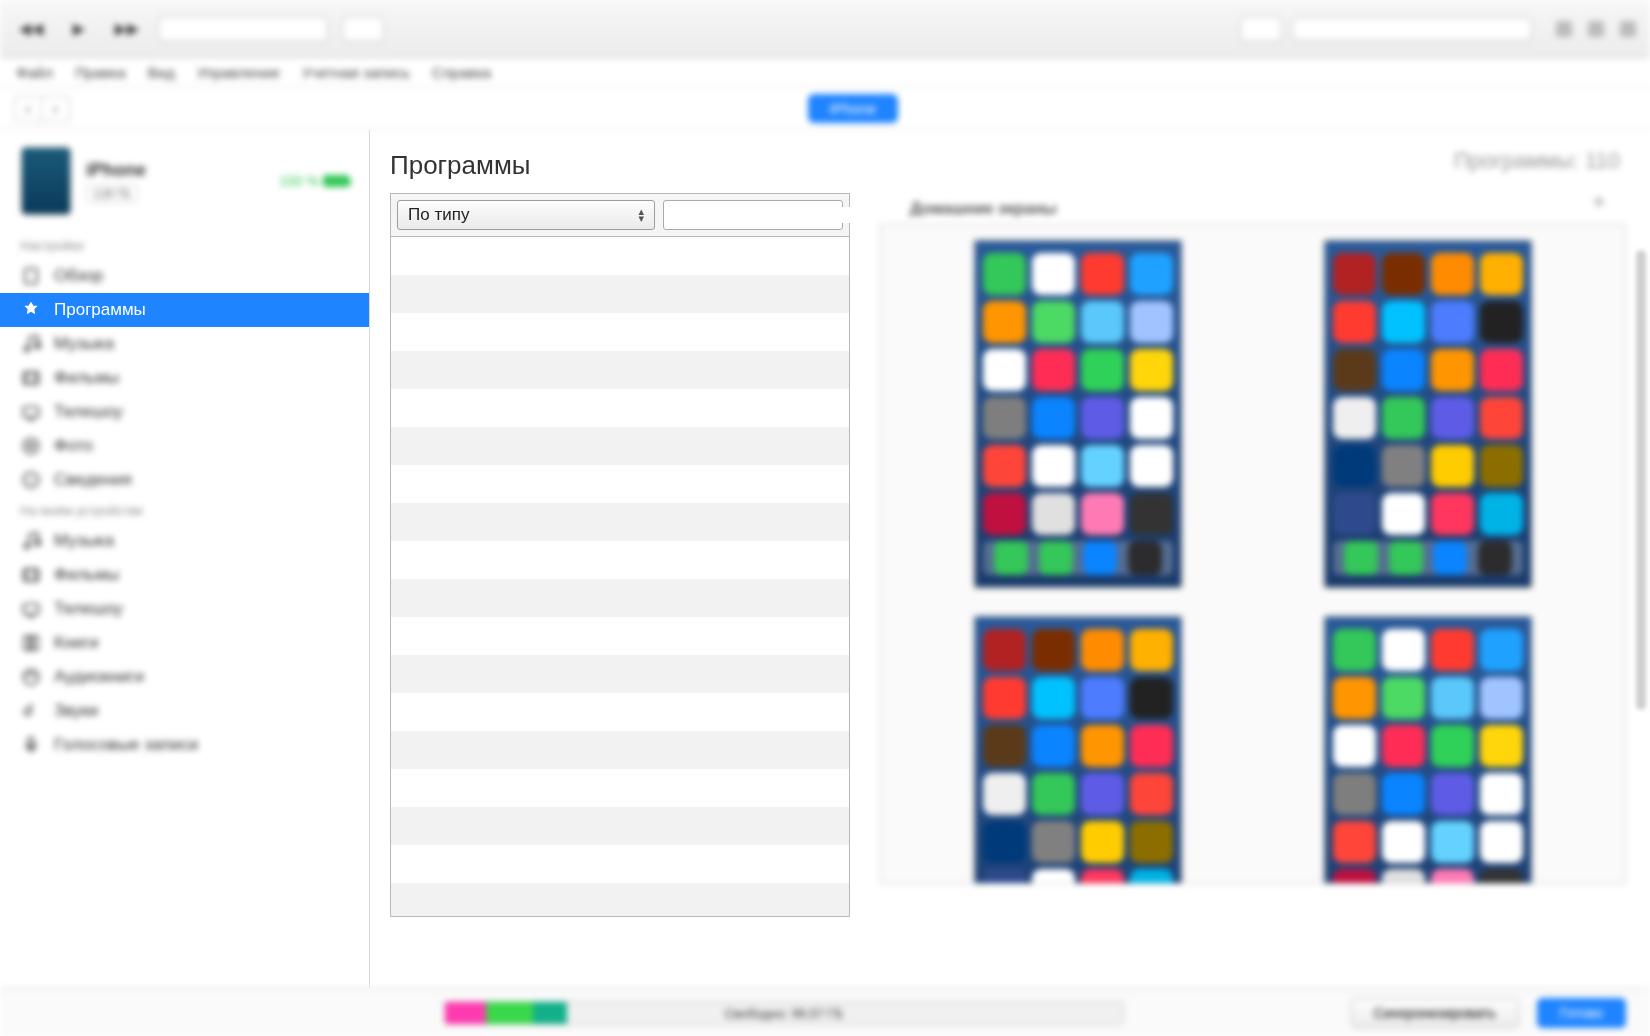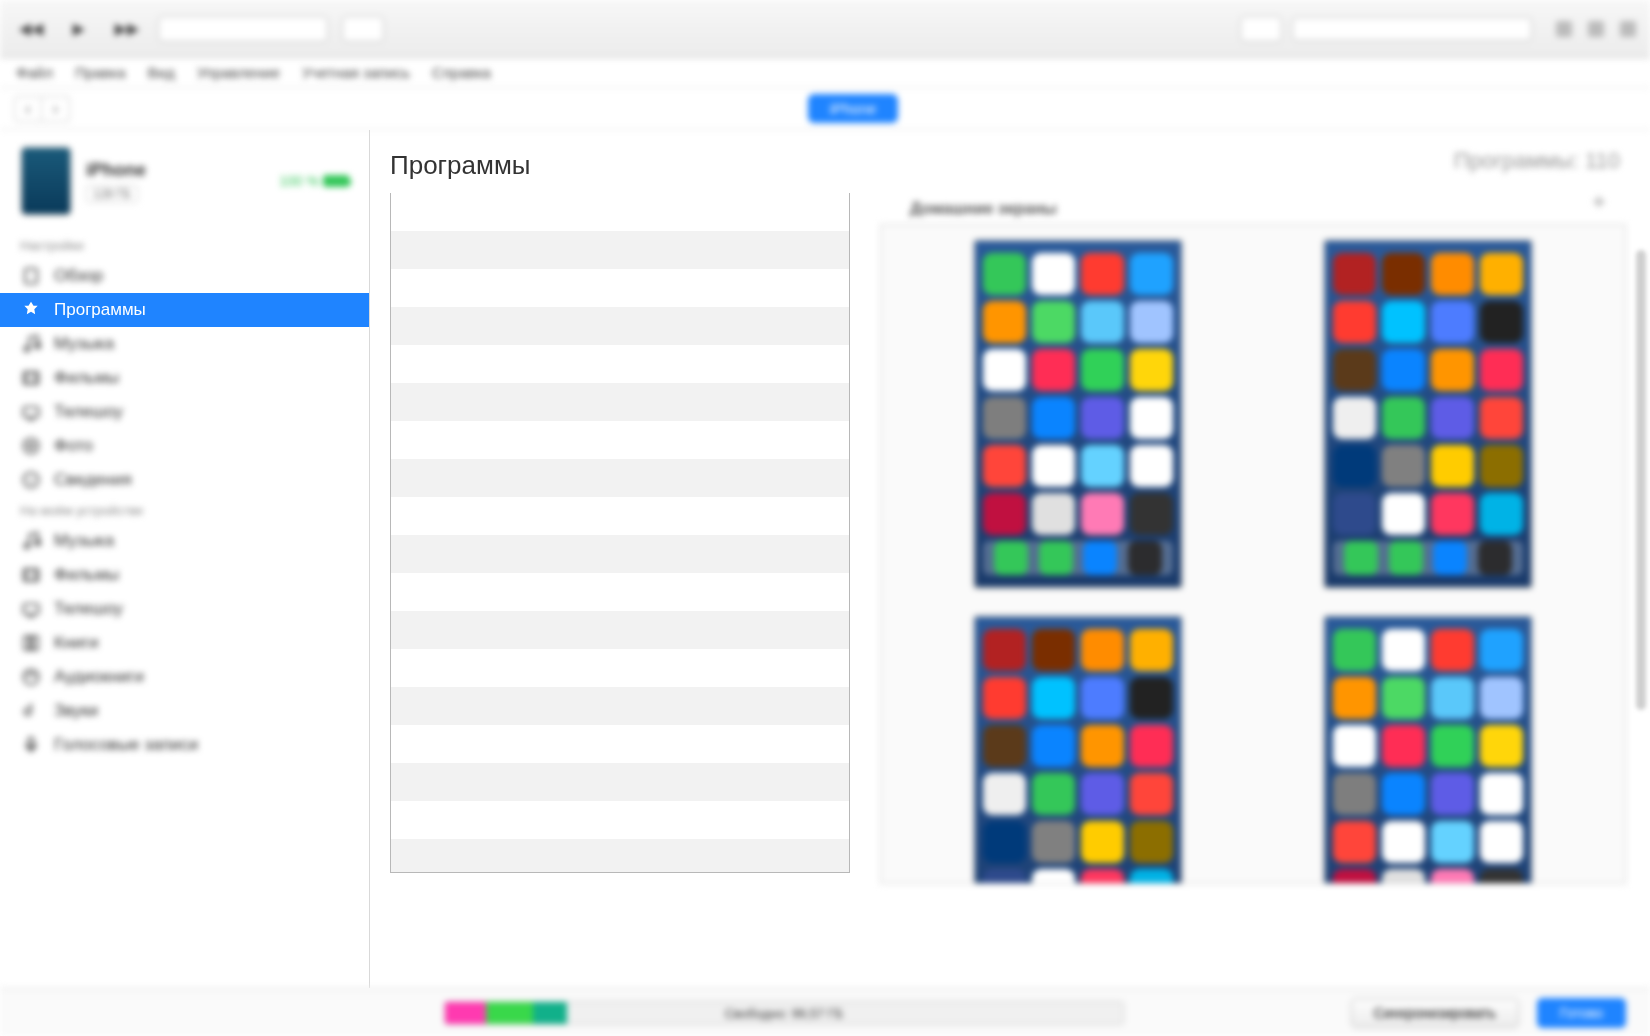--- a/index.html
+++ b/index.html
@@ -289,20 +289,36 @@
             </svg>
           </span>
           <span>Голосовые записи</span>
         </div>
       </div>
   </div>
 
   <div class="apps-pane">
     <div class="apps-left">
       <div class="apps-title">Программы</div>
+      <div class="apps-controls">
+        <div class="sort-select">
+          <span>По типу</span>
+          <span class="sort-chev">
+              <span>▴</span>
+              <span>▾</span>
+            </span>
+        </div>
+        <div class="mini-search">
+          <svg viewBox="0 0 24 24" fill="none" stroke="currentColor" stroke-width="2">
+              <circle cx="10" cy="10" r="7"></circle>
+              <line x1="21" y1="21" x2="15" y2="15"></line>
+            </svg>
+          <input placeholder="" style="">
+        </div>
+      </div>
       <div class="apps-list" id="apps-list">
           <div class="apps-row"></div>
           <div class="apps-row"></div>
           <div class="apps-row"></div>
           <div class="apps-row"></div>
           <div class="apps-row"></div>
           <div class="apps-row"></div>
           <div class="apps-row"></div>
           <div class="apps-row"></div>
           <div class="apps-row"></div>

